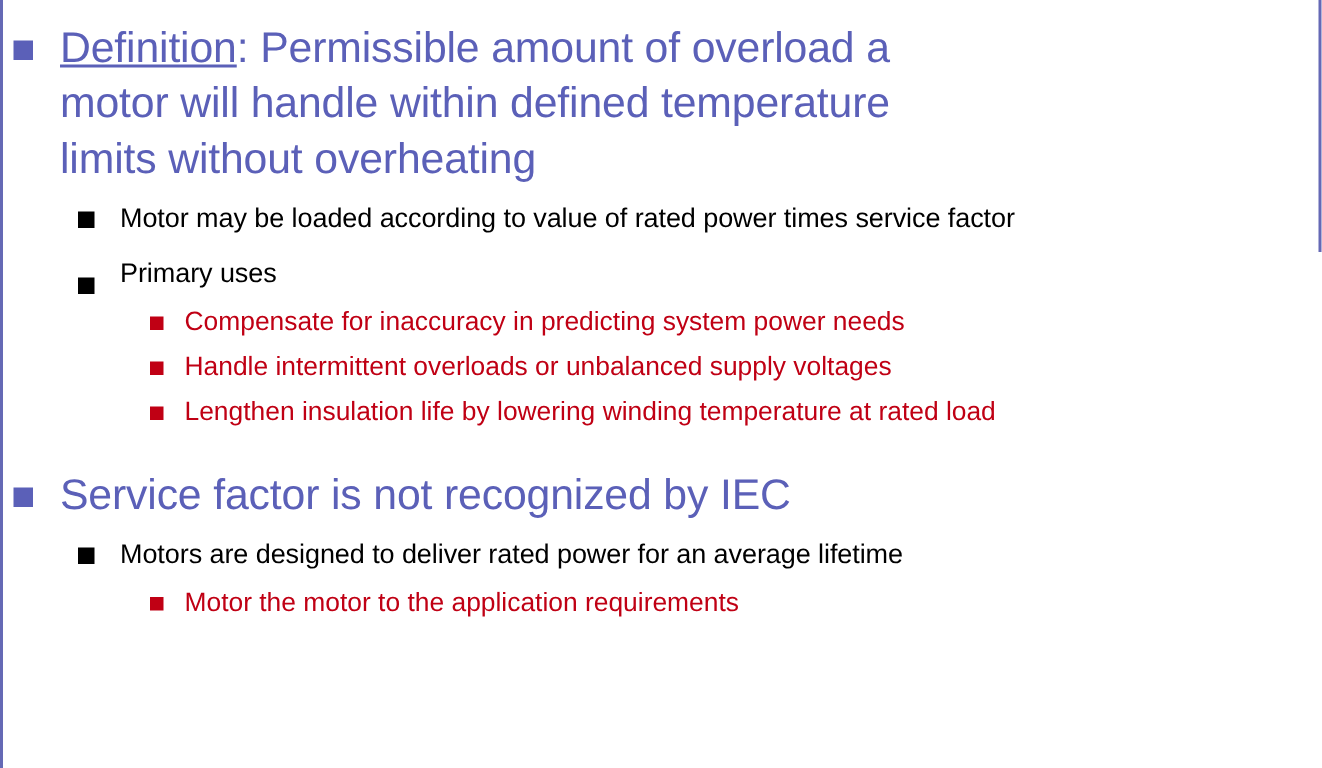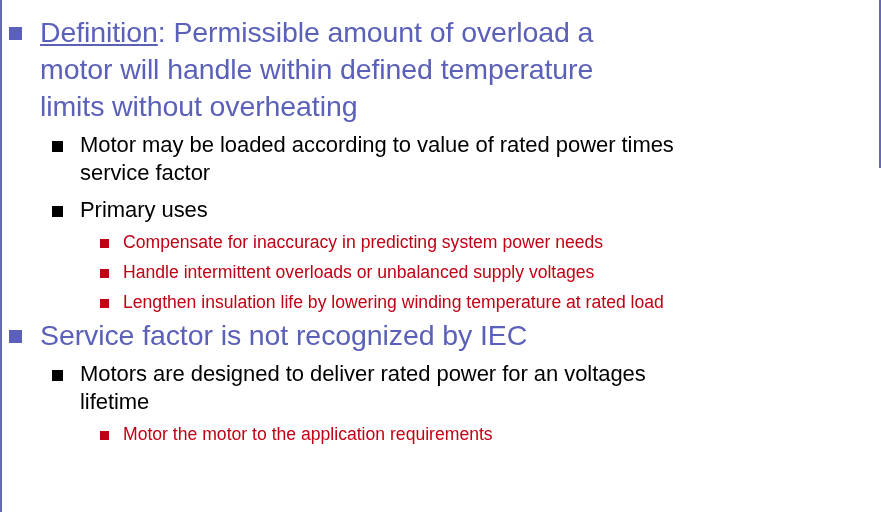--- a/index.html
+++ b/index.html
@@ -93,21 +93,21 @@
   }
   .lvl2 .bullet-marker {
     width: 11px;
     height: 11px;
     background: #000000;
     margin-top: 10px;
     margin-right: 17px;
   }
   .lvl2 .bullet-text {
     color: #000000;
-    font-size: 22px;
+    font-size: 18px;
     line-height: 28px;
     letter-spacing: -0.05px;
     padding-right: 20px;
   }
 
   
   .lvl3 {
     padding-left: 100px;
     margin-bottom: 3px;
   }
@@ -121,22 +121,22 @@
   .lvl3 .bullet-text {
     color: #c00014;
     font-size: 17.6px;
     line-height: 24px;
     letter-spacing: 0px;
     padding-right: 20px;
   }
 
   
   .gap-top-sm { margin-top: 6px; }
-  .gap-top-md { margin-top: 9px; }
-  .gap-top-lg { margin-top: 3px; }
+  .gap-top-md { margin-top: 9px; align-items: flex-end; }
+  .gap-top-lg { margin-top: 26px; }
 
   .term-underline {
     text-decoration: underline;
     text-underline-offset: 2px;
   }
 </style>
 </head>
 <body>
 
 <div id="slide">
@@ -176,21 +176,21 @@
       <span class="bullet-text">Lengthen insulation life by lowering winding temperature at rated load</span>
     </div>
 
     <div class="bullet-row lvl1 gap-top-lg">
       <span class="bullet-marker"></span>
       <span class="bullet-text">Service factor is not recognized by IEC</span>
     </div>
 
     <div class="bullet-row lvl2 gap-top-sm">
       <span class="bullet-marker"></span>
-      <span class="bullet-text">Motors are designed to deliver rated power for an voltages lifetime</span>
+      <span class="bullet-text">Motors are designed to deliver rated power for an average lifetime</span>
     </div>
 
     <div class="bullet-row lvl3 gap-top-sm">
       <span class="bullet-marker"></span>
       <span class="bullet-text">Motor the motor to the application requirements</span>
     </div>
 
   </div>
 </div>
 

